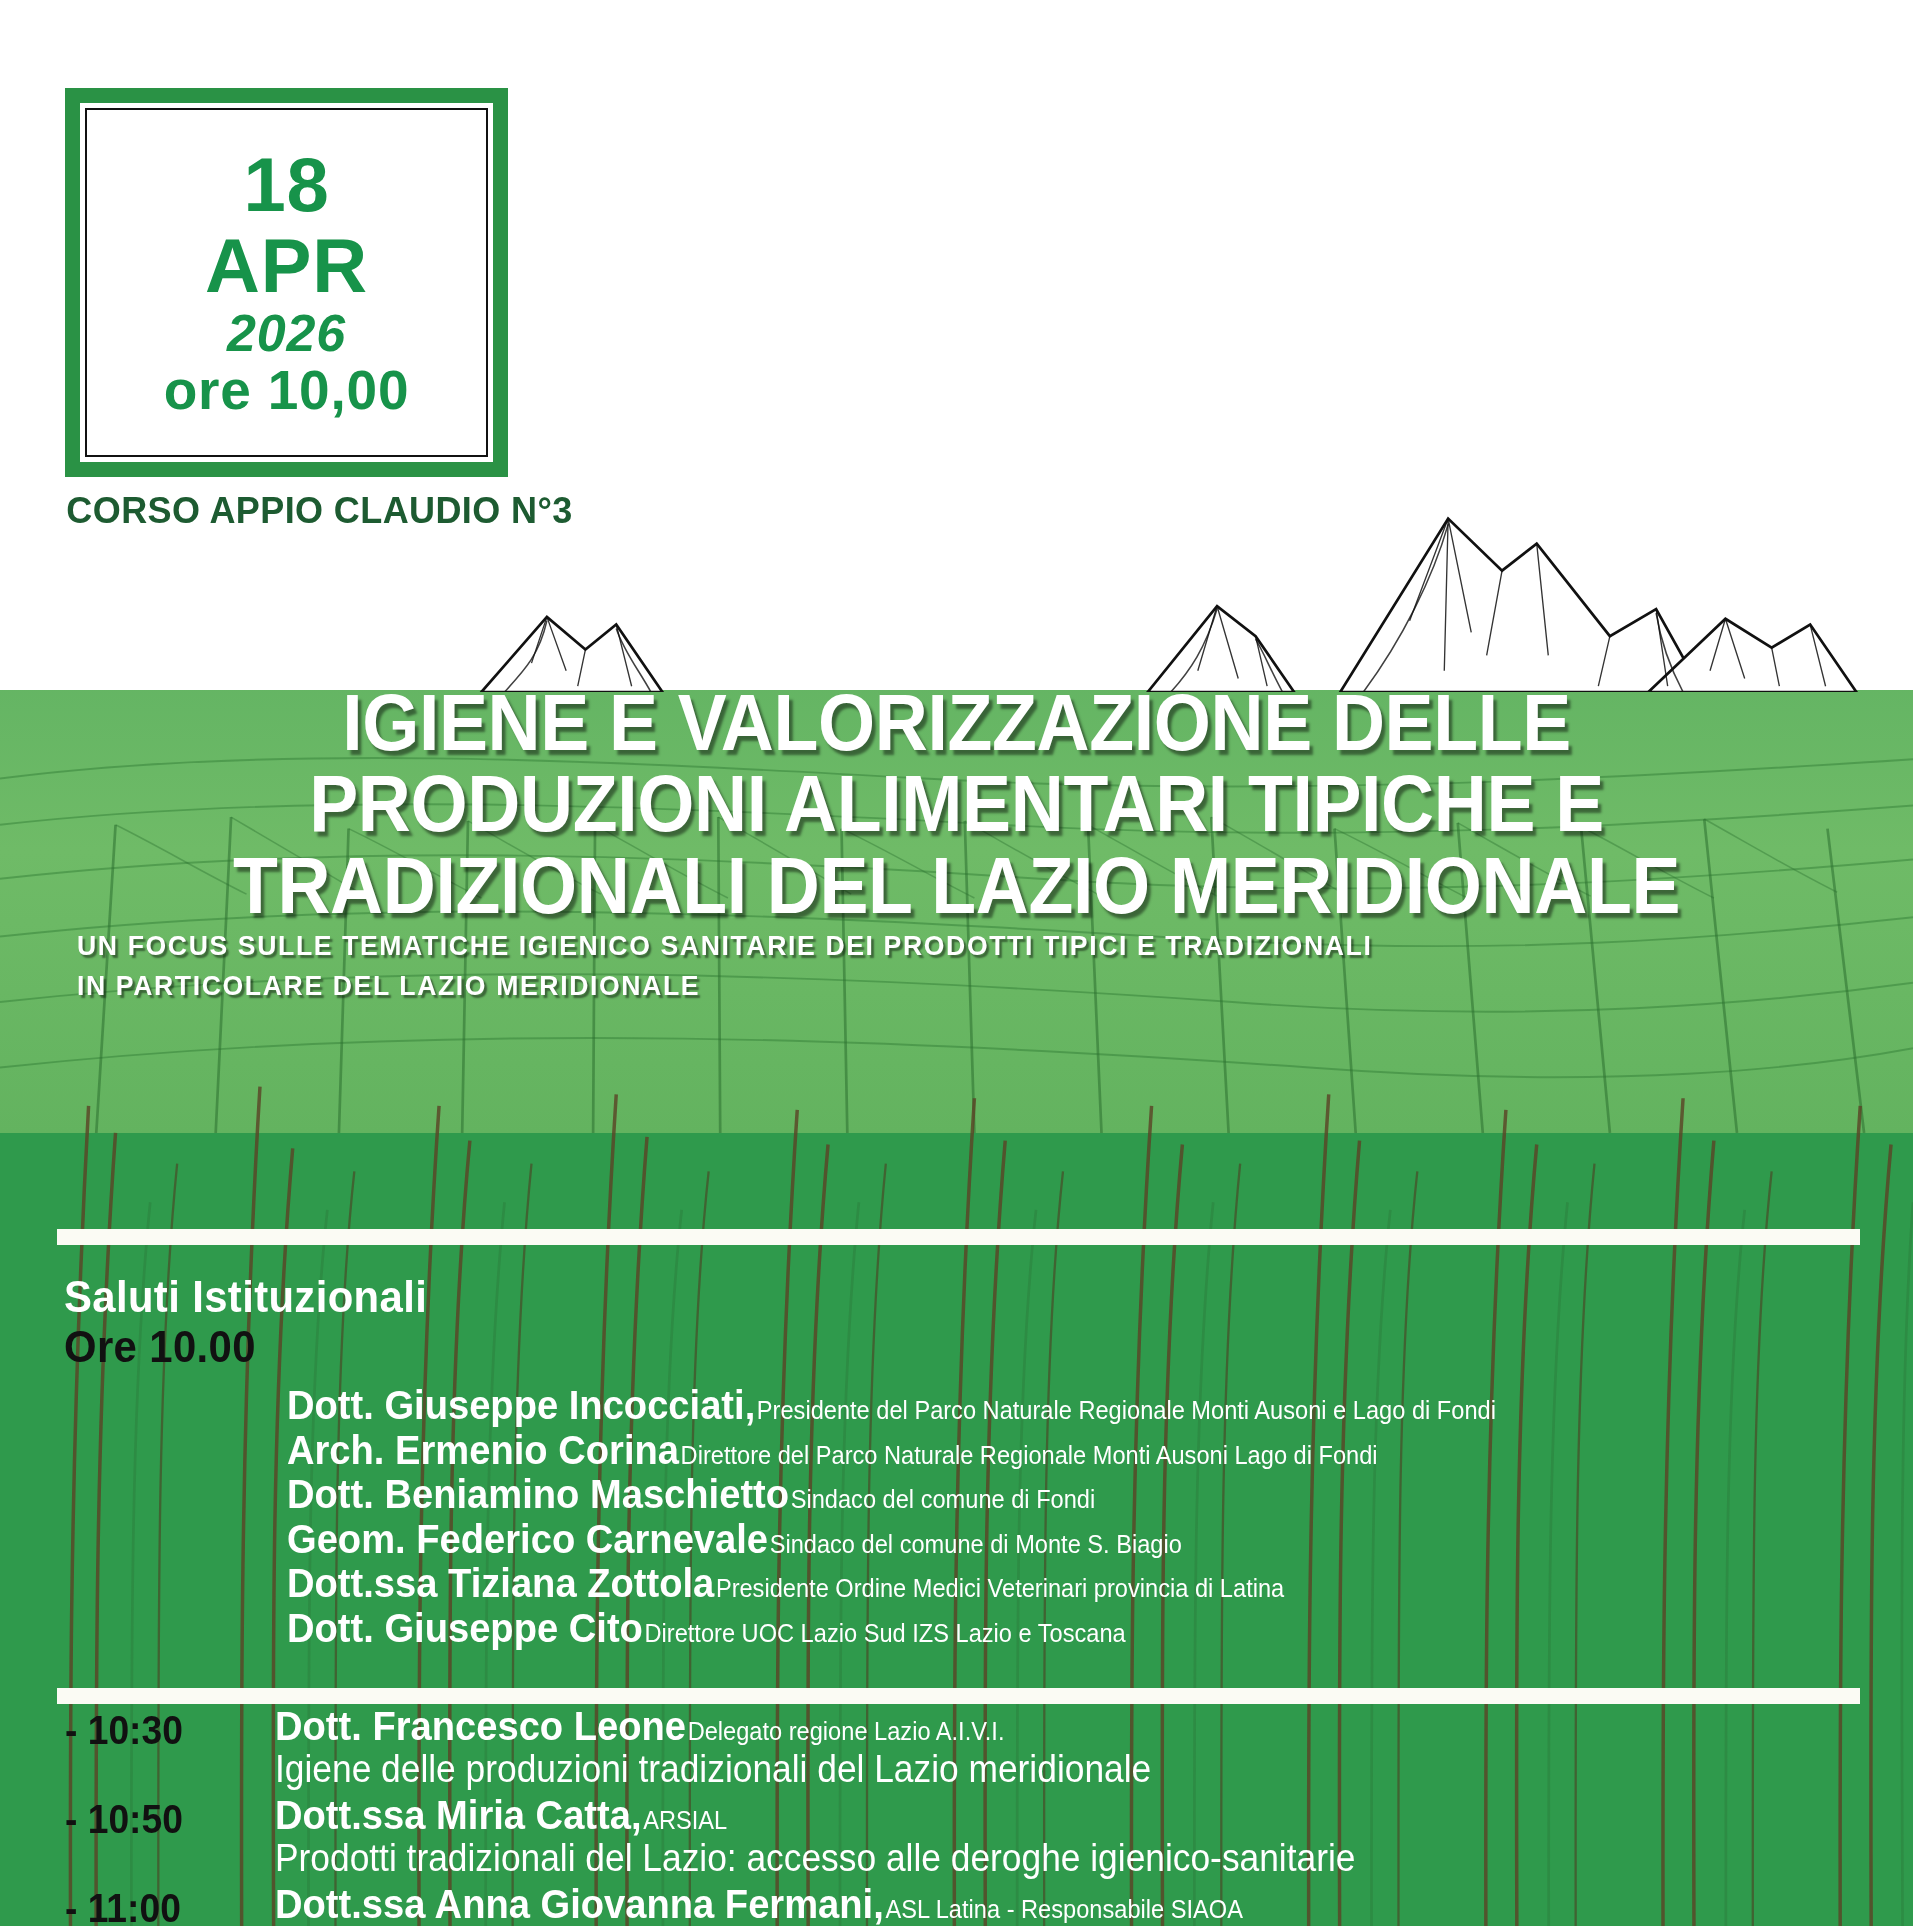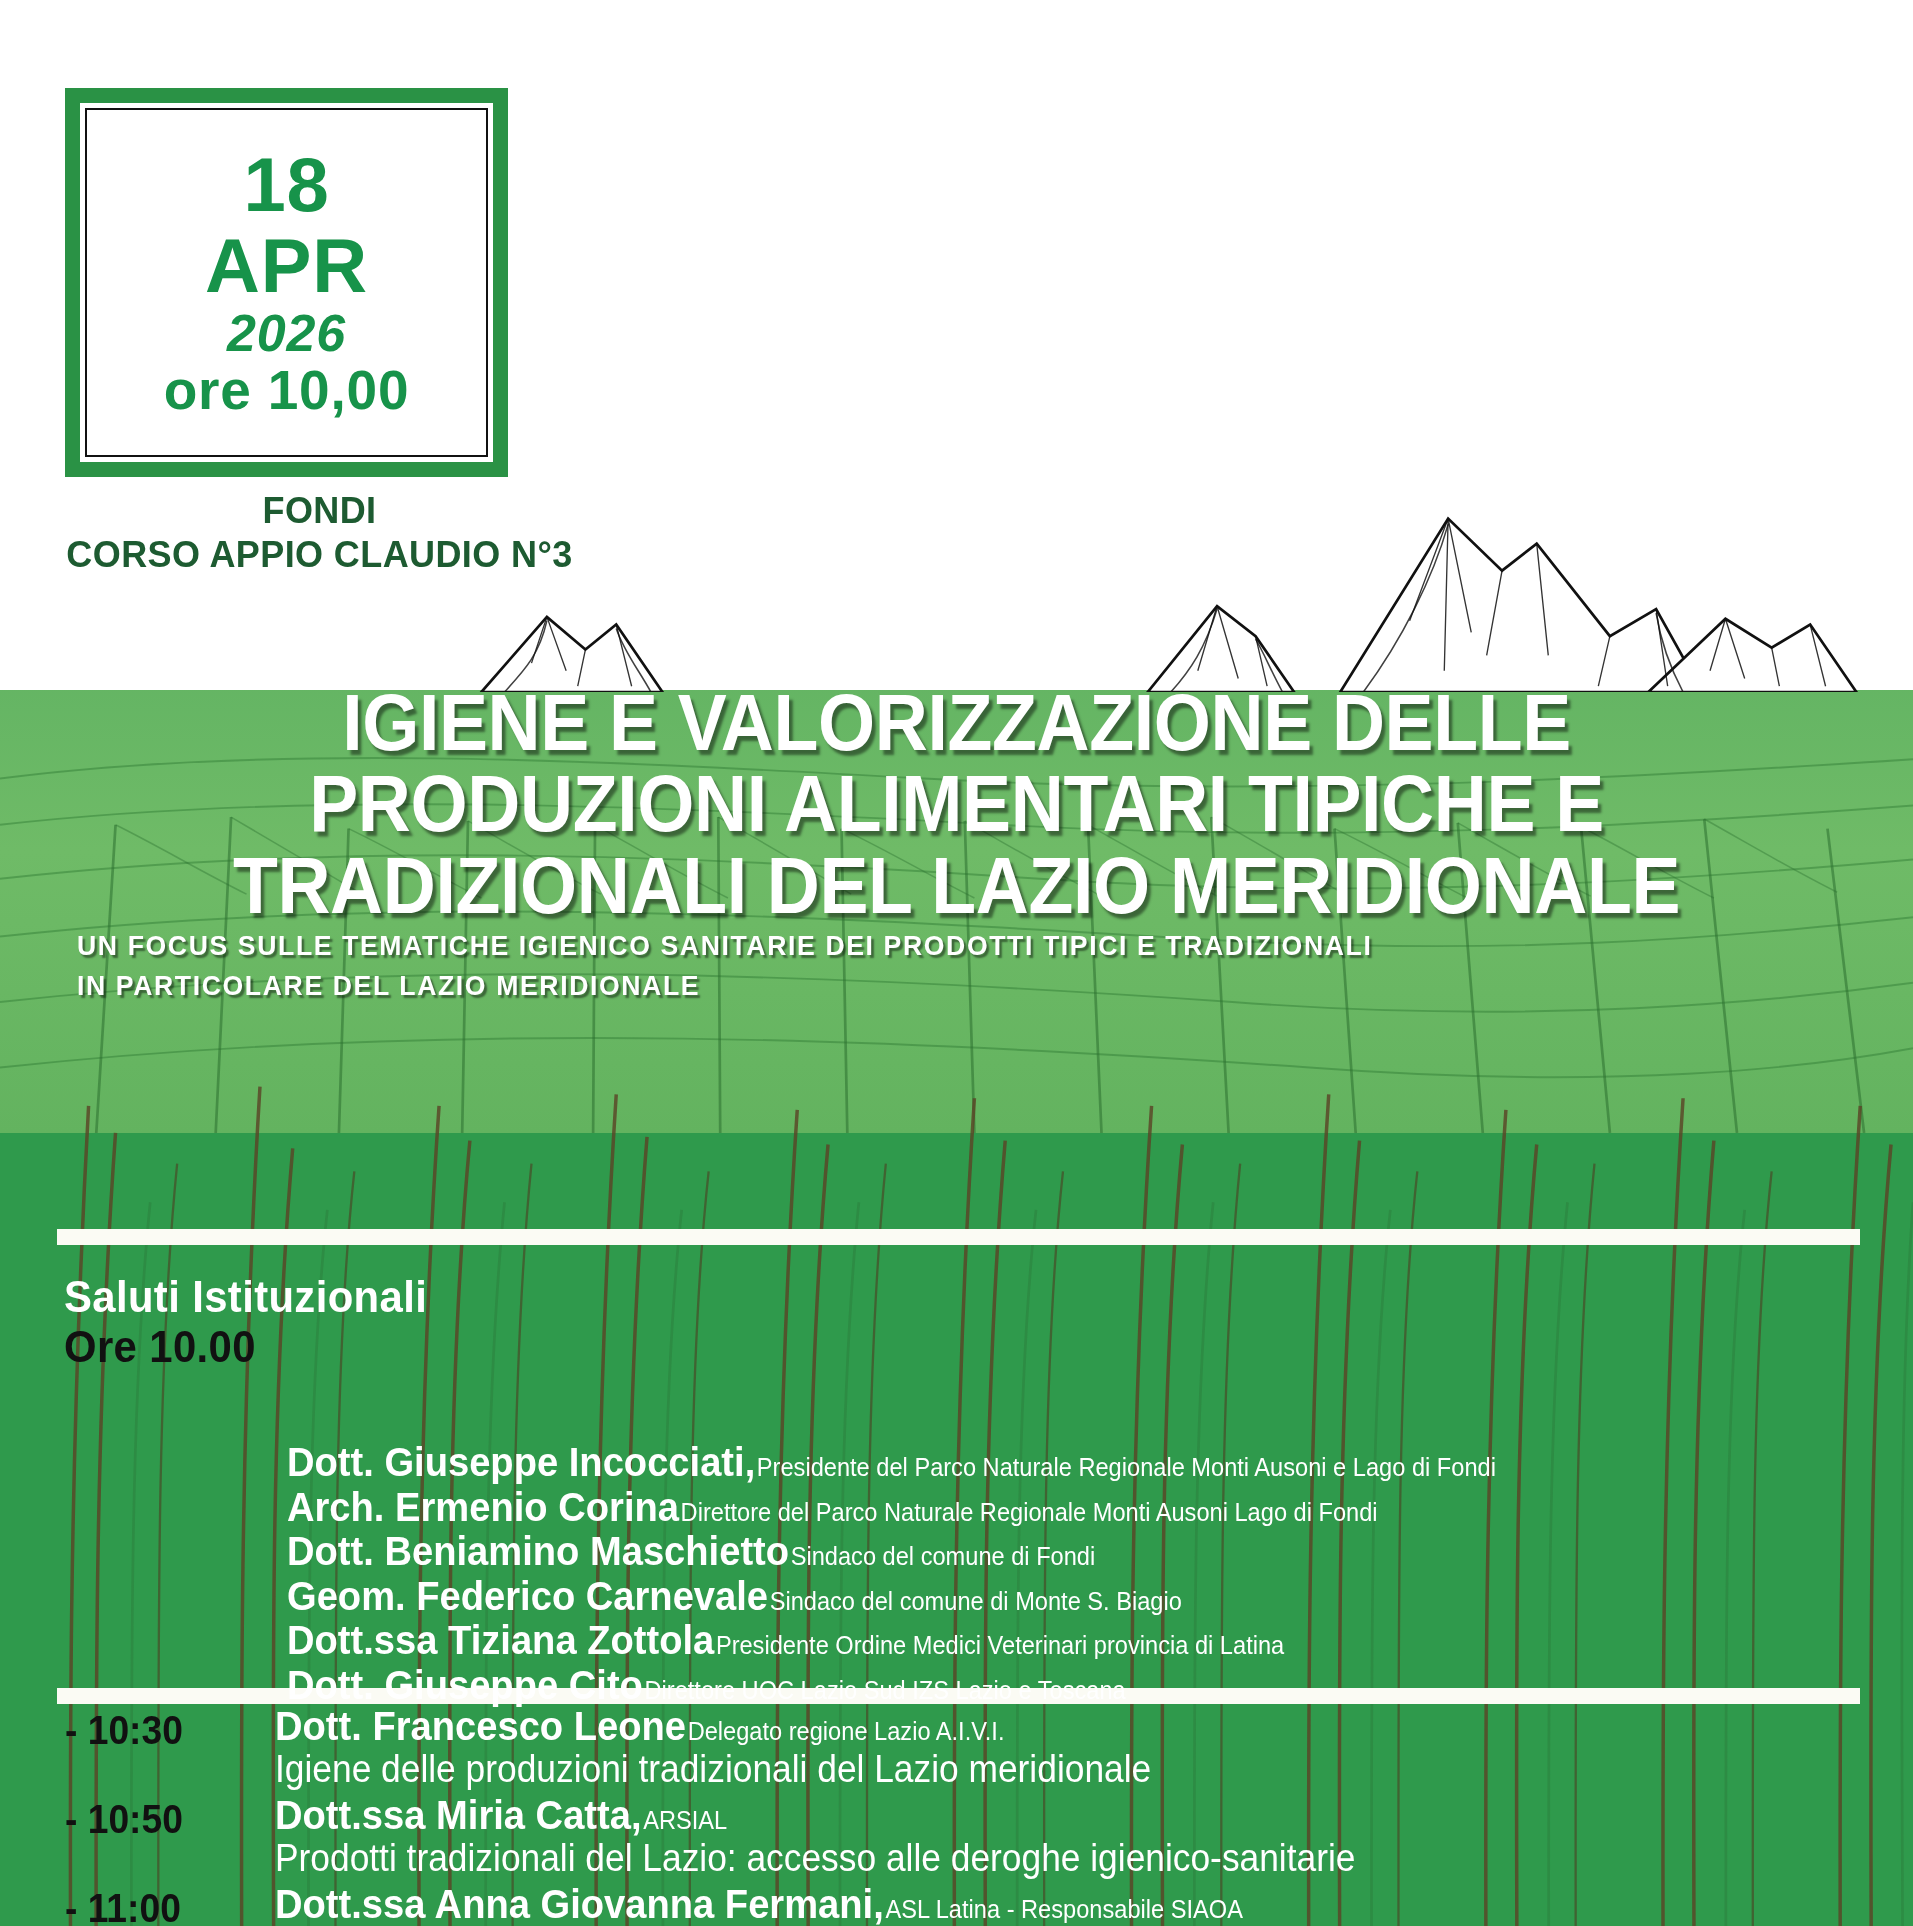--- a/index.html
+++ b/index.html
@@ -86,21 +86,21 @@
   .content{position:absolute;left:0;top:0;width:1913px;z-index:8;}
   .saluti{
     position:absolute;left:64px;top:1271px;color:#ffffff;font-weight:600;
     font-size:45px;letter-spacing:0.4px;transform:scaleX(0.93);transform-origin:left center;
   }
   .oretime{
     position:absolute;left:64px;top:1321px;color:#111;font-weight:600;
     font-size:45px;letter-spacing:0.4px;transform:scaleX(0.93);transform-origin:left center;
   }
 
-  .greetlist{position:absolute;left:287px;top:1442px;width:1610px;}
+  .greetlist{position:absolute;left:287px;top:1385px;width:1610px;}
   .greet-row{
     white-space:nowrap;line-height:1.0;margin-bottom:3.5px;
     transform:scaleX(0.93);transform-origin:left center;
   }
   .g-name{color:#fff;font-weight:600;font-size:41px;letter-spacing:0px;}
   .g-role{color:#fff;font-weight:500;font-size:25.4px;letter-spacing:0px;}
 
   
   .sched{position:absolute;left:0;top:1703px;width:1913px;}
   .s-item{position:relative;width:1913px;}
@@ -233,21 +233,20 @@
     <div class="datebox">
       <div class="datebox-inner">
         <div class="dateline d-day">18</div>
         <div class="dateline d-mon">APR</div>
         <div class="dateline d-yr">2026</div>
         <div class="dateline d-hr">ore 10,00</div>
       </div>
     </div>
 
     <div class="venue">
-      <div>FONDI</div>
       <div>CORSO APPIO CLAUDIO N°3</div>
     </div>
 
   </div>
 
   <div class="titleband">
     <div class="tb-line tb-1">IGIENE E VALORIZZAZIONE DELLE</div>
     <div class="tb-line tb-2">PRODUZIONI ALIMENTARI TIPICHE E</div>
     <div class="tb-line tb-3">TRADIZIONALI DEL LAZIO MERIDIONALE</div>
     <div class="tb-sub">UN FOCUS SULLE TEMATICHE IGIENICO SANITARIE DEI PRODOTTI TIPICI E TRADIZIONALI</div>

